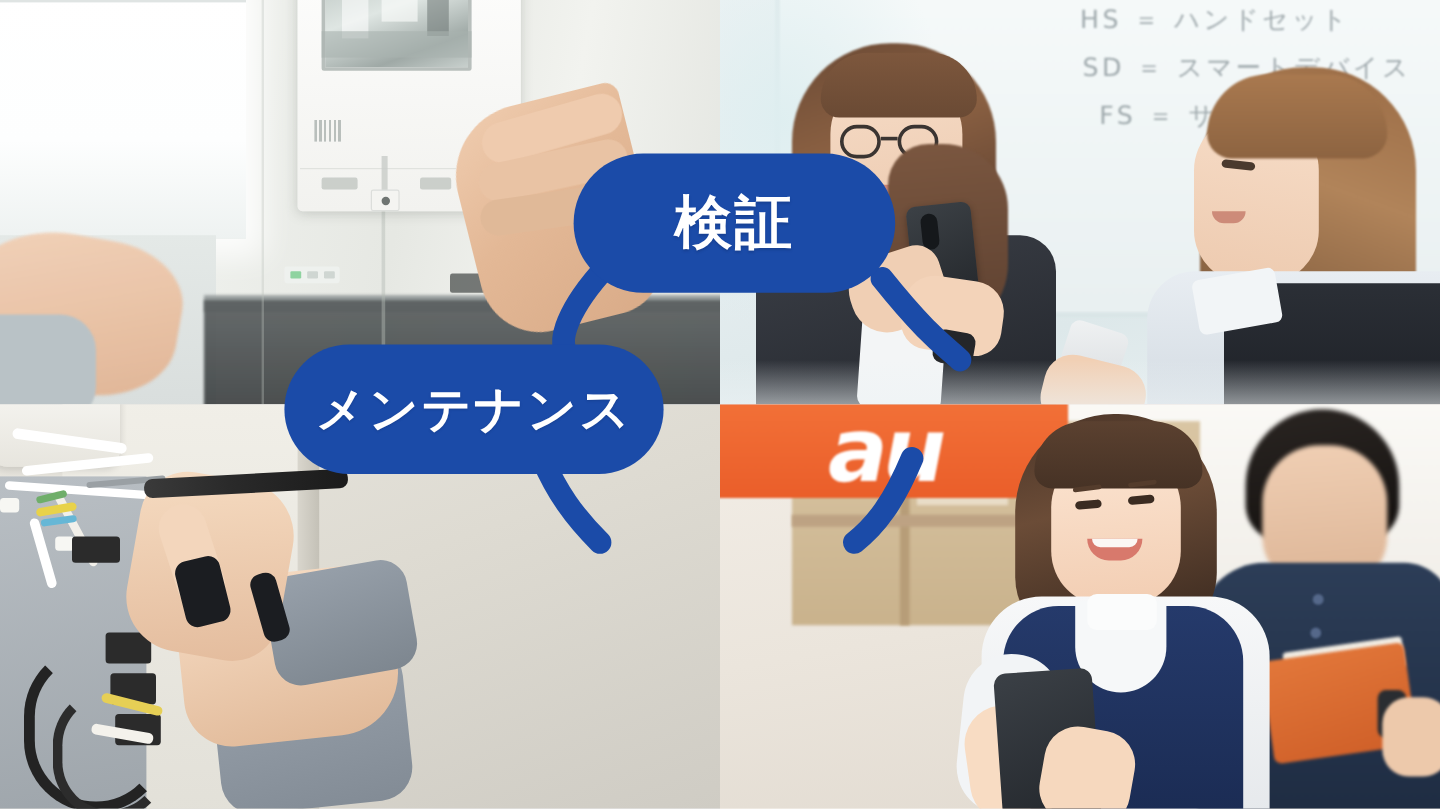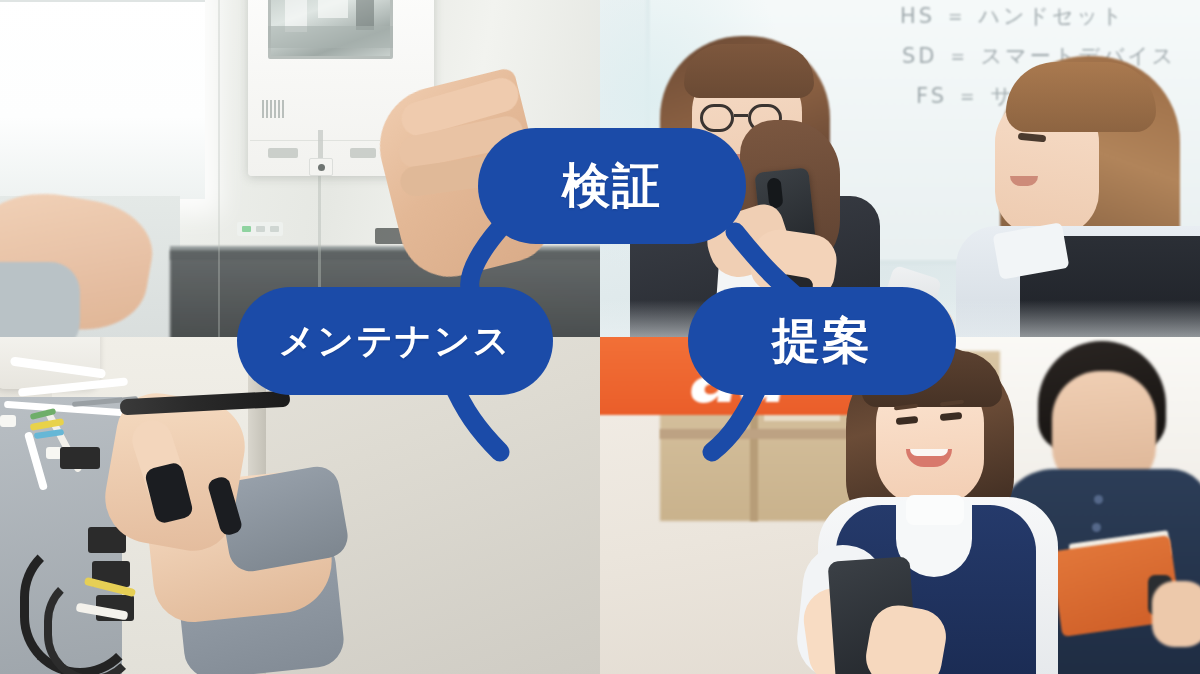--- a/index.html
+++ b/index.html
@@ -240,21 +240,21 @@
     display: flex; align-items: center; justify-content: center;
     border-radius: 999px;
     color: #ffffff;
     font-family: "DejaVu Sans", "Liberation Sans", sans-serif;
     font-weight: 700;
     letter-spacing: 2px;
     text-shadow: 0 1px 2px rgba(10,30,80,.25);
     white-space: nowrap;
   }
   #pill-kensho  { left:478px; top:128px; width:268px; height:116px; font-size:48px; }
-  #pill-maint   { left:237px; top:287px; width:316px; height:108px; font-size:36px; }
+  #pill-maint   { left:237px; top:287px; width:316px; height:108px; font-size:41px; }
   #pill-teian   { left:688px; top:287px; width:268px; height:108px; font-size:48px; }
   #pill-sekou   { left:478px; top:443px; width:268px; height:100px; font-size:48px; }
 </style>
 </head>
 <body>
 
 <div id="stage">
 
   <div class="quad" id="q-tl">
     <div class="ph wall-a"></div>
@@ -405,19 +405,18 @@
       <g fill="none" stroke="#1B4BA8" stroke-width="19" stroke-linecap="round">
         <path d="M 735 232 C 775 282 790 290 800 300"></path>
         <path d="M 760 382 C 745 418 730 438 712 452"></path>
         <path d="M 500 452 C 478 430 464 410 452 382"></path>
         <path d="M 480 300 C 458 292 474 258 500 228"></path>
       </g>
     </svg>
 
     <div class="pill" id="pill-kensho" style="background:#1B4BA8;">検証</div>
 
-    <div class="pill" id="pill-teian" style="background:#1B4BA8;">提案</div>
 
 
     <div class="pill" id="pill-maint" style="background:#1B4BA8;">メンテナンス</div>
 
   </div>
 </div>
 
 </body></html>

